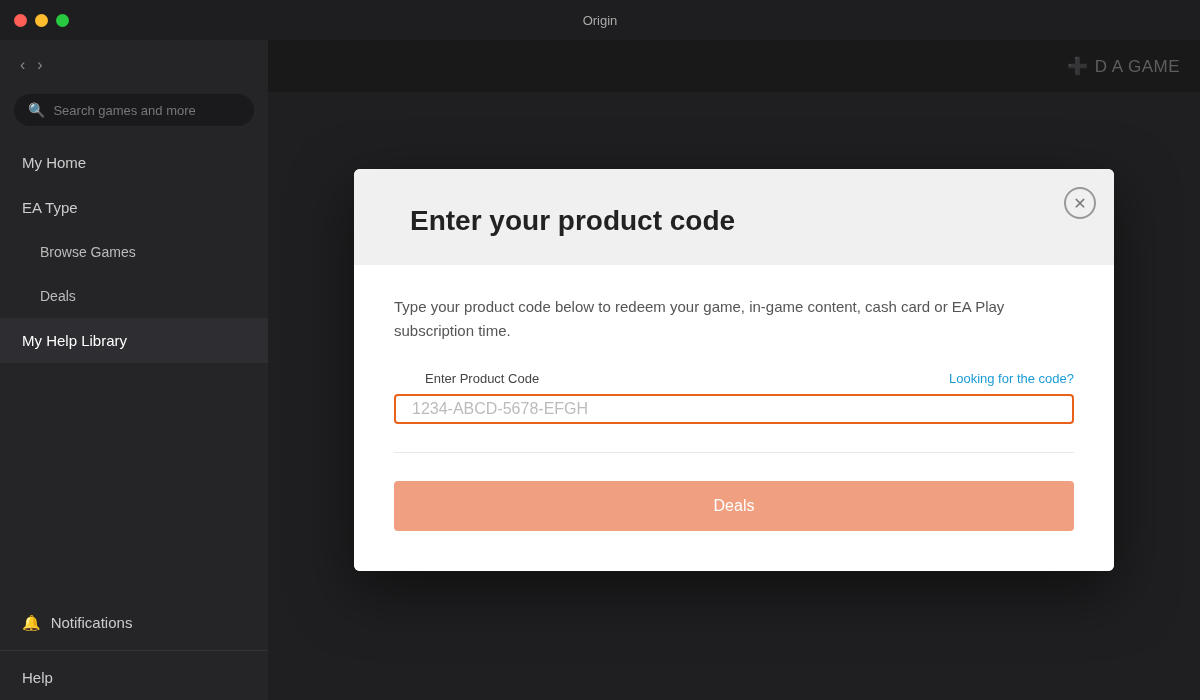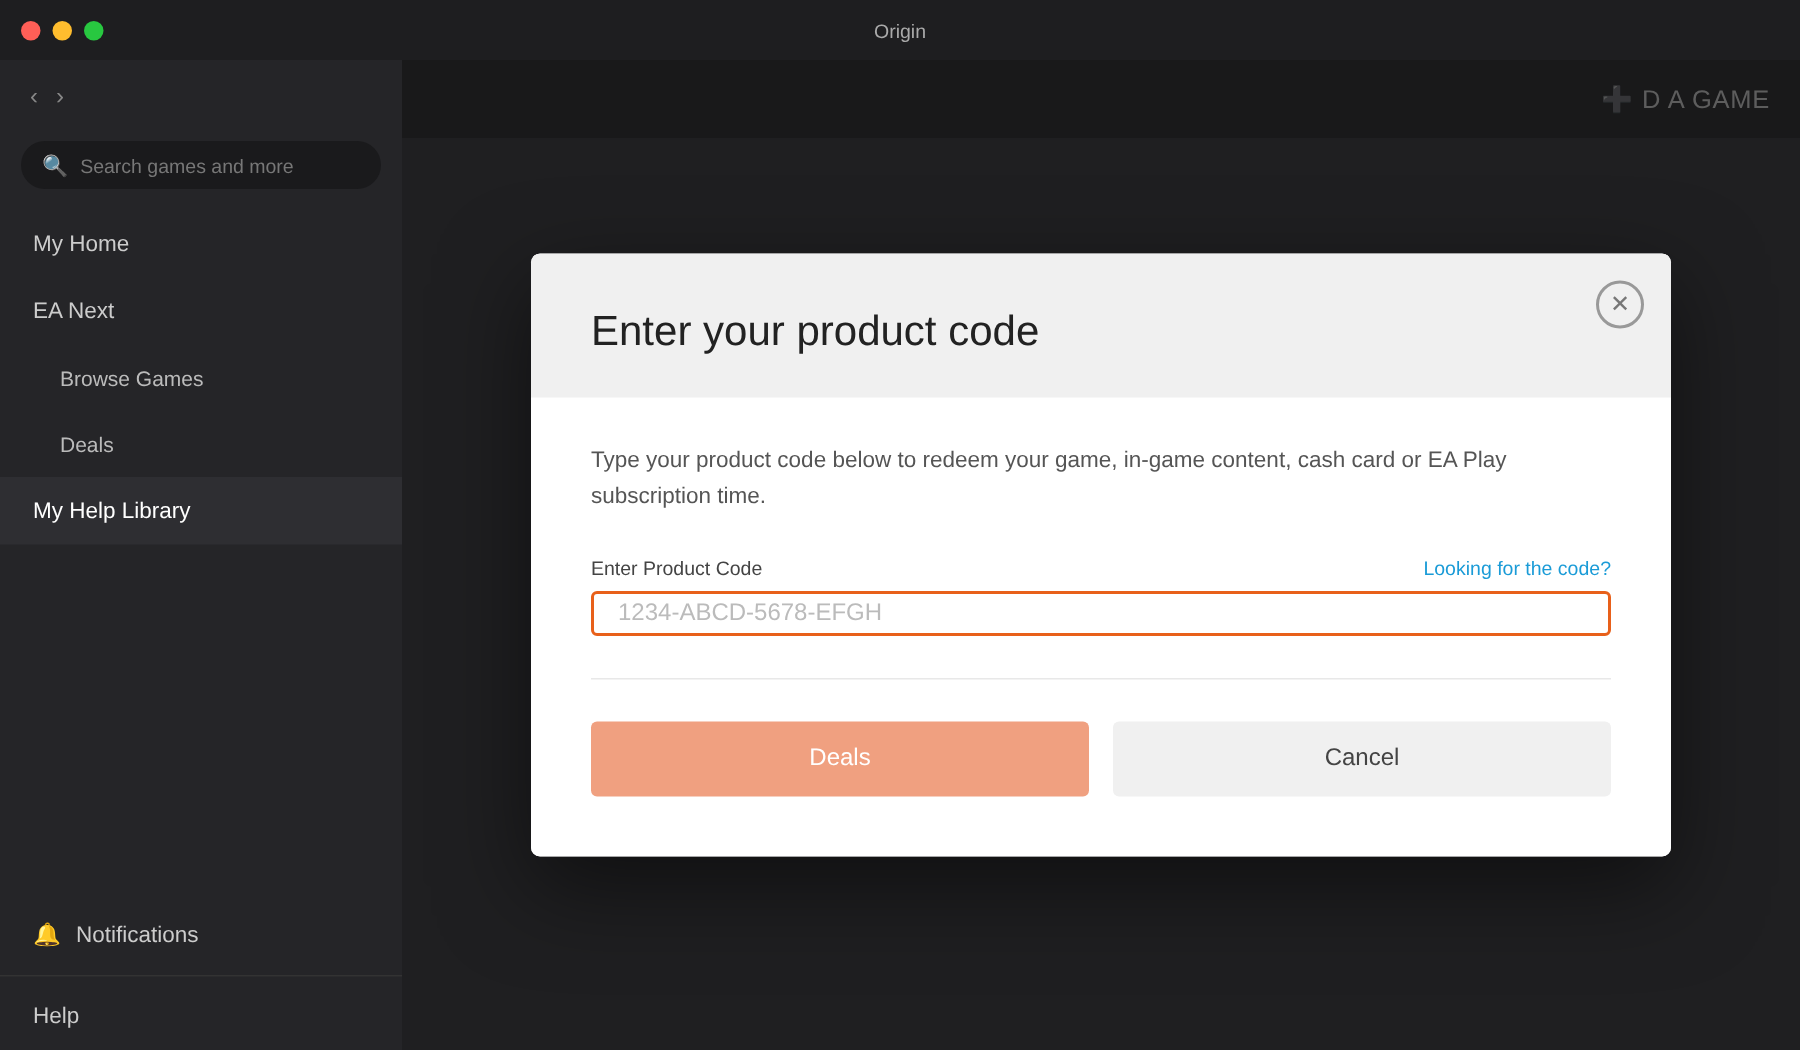--- a/index.html
+++ b/index.html
@@ -101,21 +101,21 @@
       color: #777;
       font-size: 13px;
     }
 
     .sidebar-item {
       padding: 14px 22px;
       color: #ccc;
       font-size: 15px;
       cursor: pointer;
       display: flex;
-      align-items: flex-end;
+      align-items: flex-start;
       gap: 10px;
     }
 
     .sidebar-item.active {
       background: #2e2e32;
       color: #fff;
     }
 
     .sidebar-item.sub {
       padding-left: 40px;
@@ -178,22 +178,23 @@
     }
 
     .modal-header {
       background: #f0f0f0;
       padding: 36px 40px 28px 40px;
       position: relative;
     }
 
     .modal-title {
       font-size: 28px;
-      font-weight: 400;
+      font-weight: 700;
       color: #222;
+      margin-left: 16px;
     }
 
     .modal-close {
       position: absolute;
       top: 18px;
       right: 18px;
       width: 32px;
       height: 32px;
       border-radius: 50%;
       border: 2px solid #999;
@@ -223,20 +224,21 @@
       display: flex;
       justify-content: space-between;
       align-items: center;
       margin-bottom: 8px;
     }
 
     .field-label {
       color: #444;
       font-size: 13px;
       font-weight: 500;
+      margin-left: 31px;
     }
 
     .field-help-link {
       color: #1a9bd7;
       font-size: 13px;
       cursor: pointer;
       text-decoration: none;
     }
 
     .product-code-input {
@@ -320,21 +322,21 @@
     <div class="search-bar">
       <span class="search-icon-wrap">🔍</span>
       <span class="search-input-fake">Search games and more</span>
     </div>
 
     <div class="sidebar-item">
       <span>My Home</span>
     </div>
 
     <div class="sidebar-item">
-      <span>EA Next</span>
+      <span>EA Type</span>
     </div>
 
 
     <div class="sidebar-item sub">
       <span>Browse Games</span>
     </div>
 
     <div class="sidebar-item sub">
       <span>Deals</span>
     </div>
@@ -381,20 +383,19 @@
           <label class="field-label">Enter Product Code</label>
           <a class="field-help-link">Looking for the code?</a>
         </div>
 
         <input class="product-code-input" type="text" placeholder="1234-ABCD-5678-EFGH" style="">
 
         <div class="modal-divider"></div>
 
         <div class="modal-footer">
           <button class="btn-next">Deals</button>
-          <button class="btn-cancel">Cancel</button>
         </div>
 
       </div>
     </div>
 
   </div>
 </div>
 
 </body></html>

